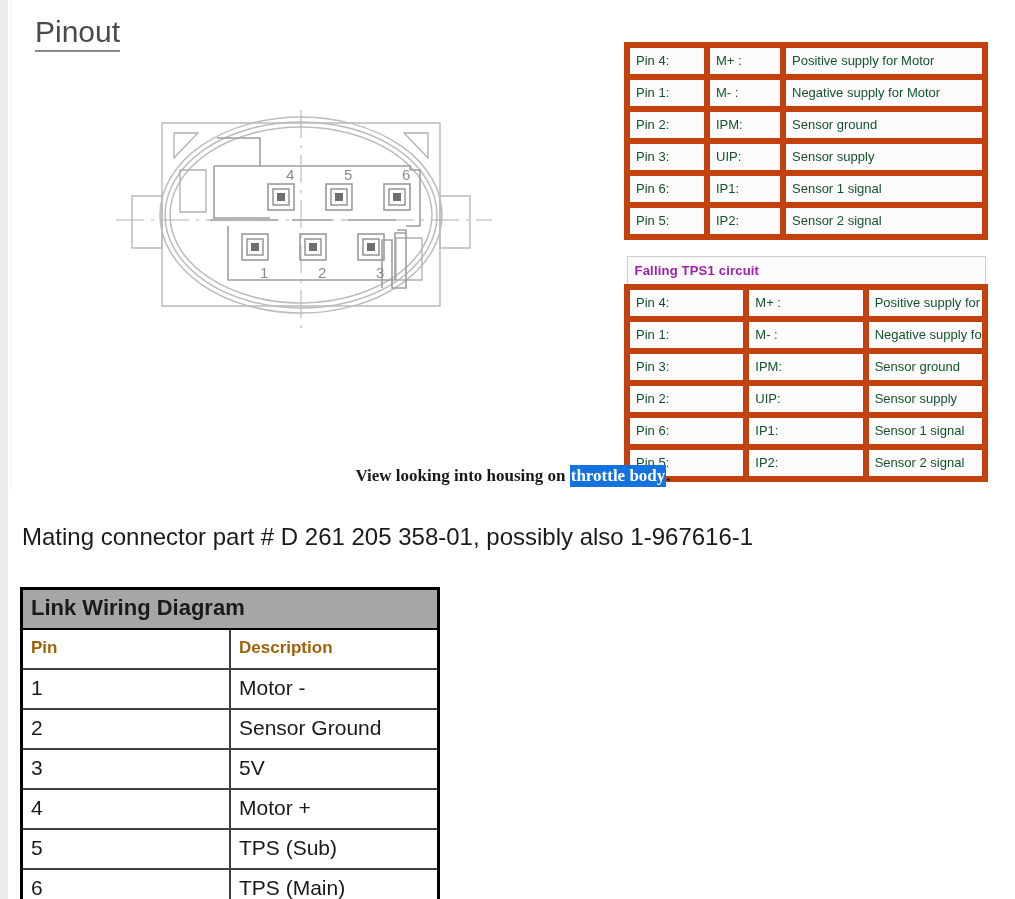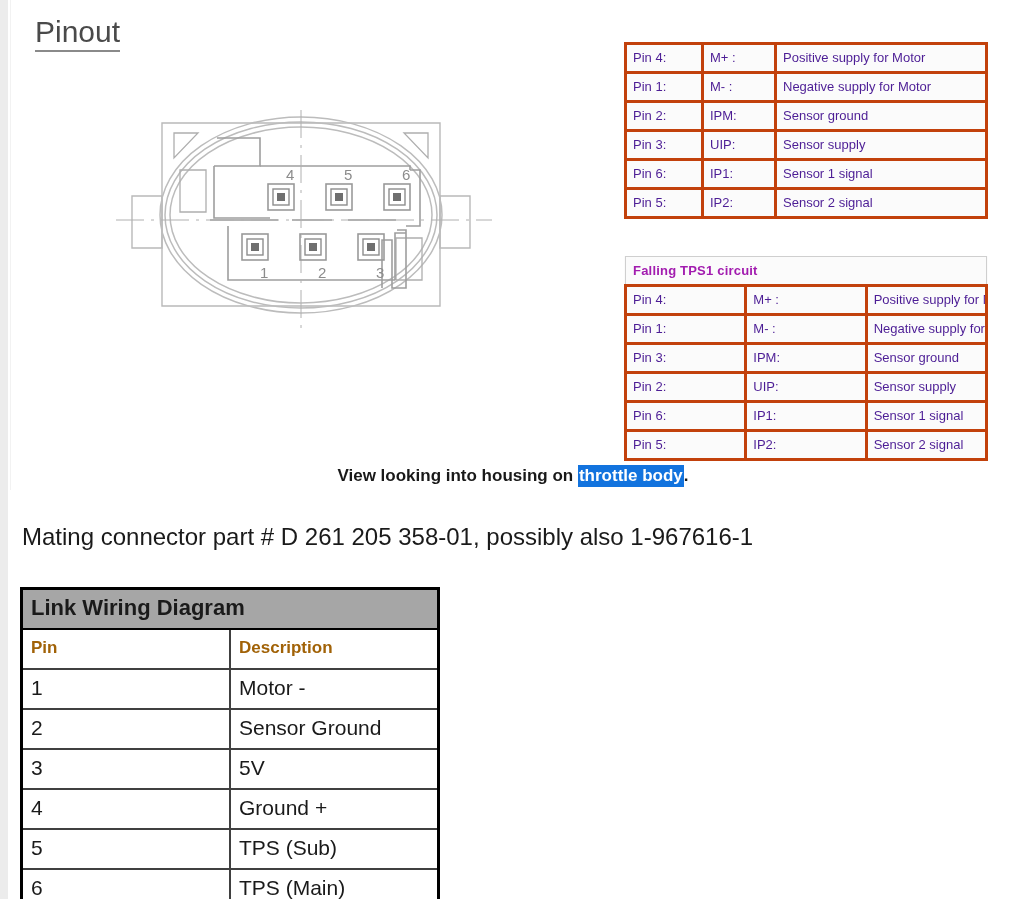--- a/index.html
+++ b/index.html
@@ -90,23 +90,23 @@
     border-collapse: collapse;
     border: 1px solid #c9c9c9;
     background: #fbfbfb;
     font-size: 13px;
     font-family: "Liberation Sans", sans-serif;
     table-layout: fixed;
   }
   .tps-table.rising { left: 624px; top: 42px; width: 364px; }
   .tps-table.falling { left: 624px; top: 256px; width: 364px; }
   .tps-table td {
-    border: 3px solid #c2410c;
+    border: 6px solid #c2410c;
     padding: 3px 6px 4px 6px;
-    color: #4c1d95;
+    color: #14532d;
     height: 19px;
     vertical-align: middle;
     background: #fbfbfb;
     white-space: nowrap;
     overflow: hidden;
   }
   .tps-table td.col-pin { width: 62px; }
   .tps-table td.col-sig { width: 58px; }
   .tps-table td.col-desc { width: auto; }
   .tps-table tr.hdr td {
@@ -125,21 +125,21 @@
   
   .view-note {
     position: absolute;
     left: 11px;
     top: 466px;
     width: 1004px;
     text-align: center;
     font-size: 17px;
     font-weight: bold;
     color: #191919;
-    font-family: Liberation Sans, sans-serif;
+    font-family: Liberation Serif, serif;
   }
   .view-note .hl {
     background: #1273de;
     color: #ffffff;
     padding: 1px 1px 2px 1px;
   }
 
   
   .mating-line {
     position: absolute;
@@ -384,21 +384,21 @@
       <tr>
         <td class="pin-col">2</td>
         <td>Sensor Ground</td>
       </tr>
       <tr>
         <td class="pin-col">3</td>
         <td>5V</td>
       </tr>
       <tr>
         <td class="pin-col">4</td>
-        <td>Ground +</td>
+        <td>Motor +</td>
       </tr>
       <tr>
         <td class="pin-col">5</td>
         <td>TPS (Sub)</td>
       </tr>
       <tr>
         <td class="pin-col">6</td>
         <td>TPS (Main)</td>
       </tr>
     </tbody>

